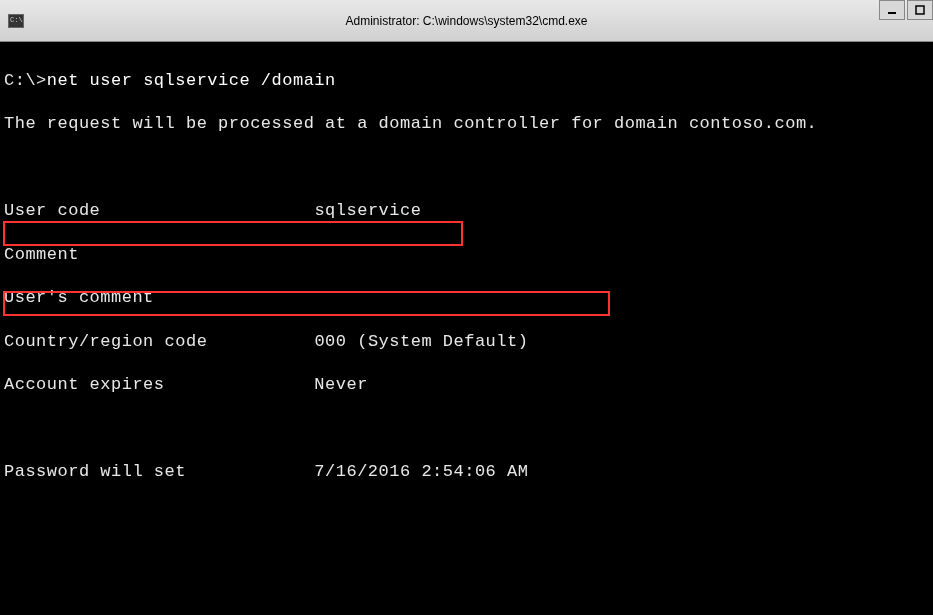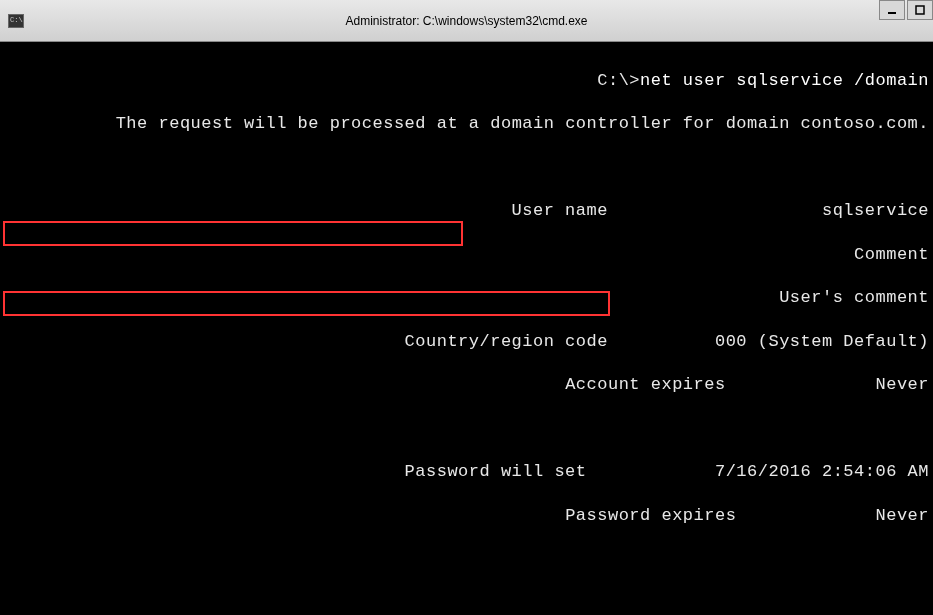--- a/index.html
+++ b/index.html
@@ -65,21 +65,21 @@
     .terminal {
       padding: 6px 4px;
       color: #e8e8e8;
       font-size: 17px;
       line-height: 1.28;
       letter-spacing: 0.5px;
       white-space: pre;
     }
     .prompt { color: #e8e8e8; }
     .cmd-bright { color: #fff; font-weight: normal; }
-    .line { position: relative; text-align: right; }
+    .line { position: relative; }
     .highlight-box {
       border: 2px solid #ff3333;
       position: absolute;
       pointer-events: none;
     }
   </style>
 </head>
 <body>
 
 <div class="titlebar">
@@ -96,28 +96,27 @@
           <rect x="1" y="1" width="8" height="8" fill="none" stroke="#000" stroke-width="1.5"></rect>
         </svg>
     </div>
   </div>
 </div>
 
 <div class="terminal">
 <div class="line"><span class="prompt">C:\&gt;</span><span class="cmd-bright">net user sqlservice /domain</span></div>
 <div class="line">The request will be processed at a domain controller for domain contoso.com.</div>
 <div class="line"> </div>
-<div class="line"><span>User name</span>                    <span>sqlservice</span></div>
+<div class="line"><span>User code</span>                    <span>sqlservice</span></div>
 <div class="line">Comment</div>
 <div class="line">User's comment</div>
 <div class="line"><span>Country/region code</span>          <span>000 (System Default)</span></div>
 <div class="line"><span>Account expires</span>              <span>Never</span></div>
 <div class="line"> </div>
 <div class="line"><span>Password will set</span>            <span>7/16/2016 2:54:06 AM</span></div>
-<div class="line"><span>Password expires</span>             <span>Never</span></div>
 
 
 
 
 
 
 
 
 
 

